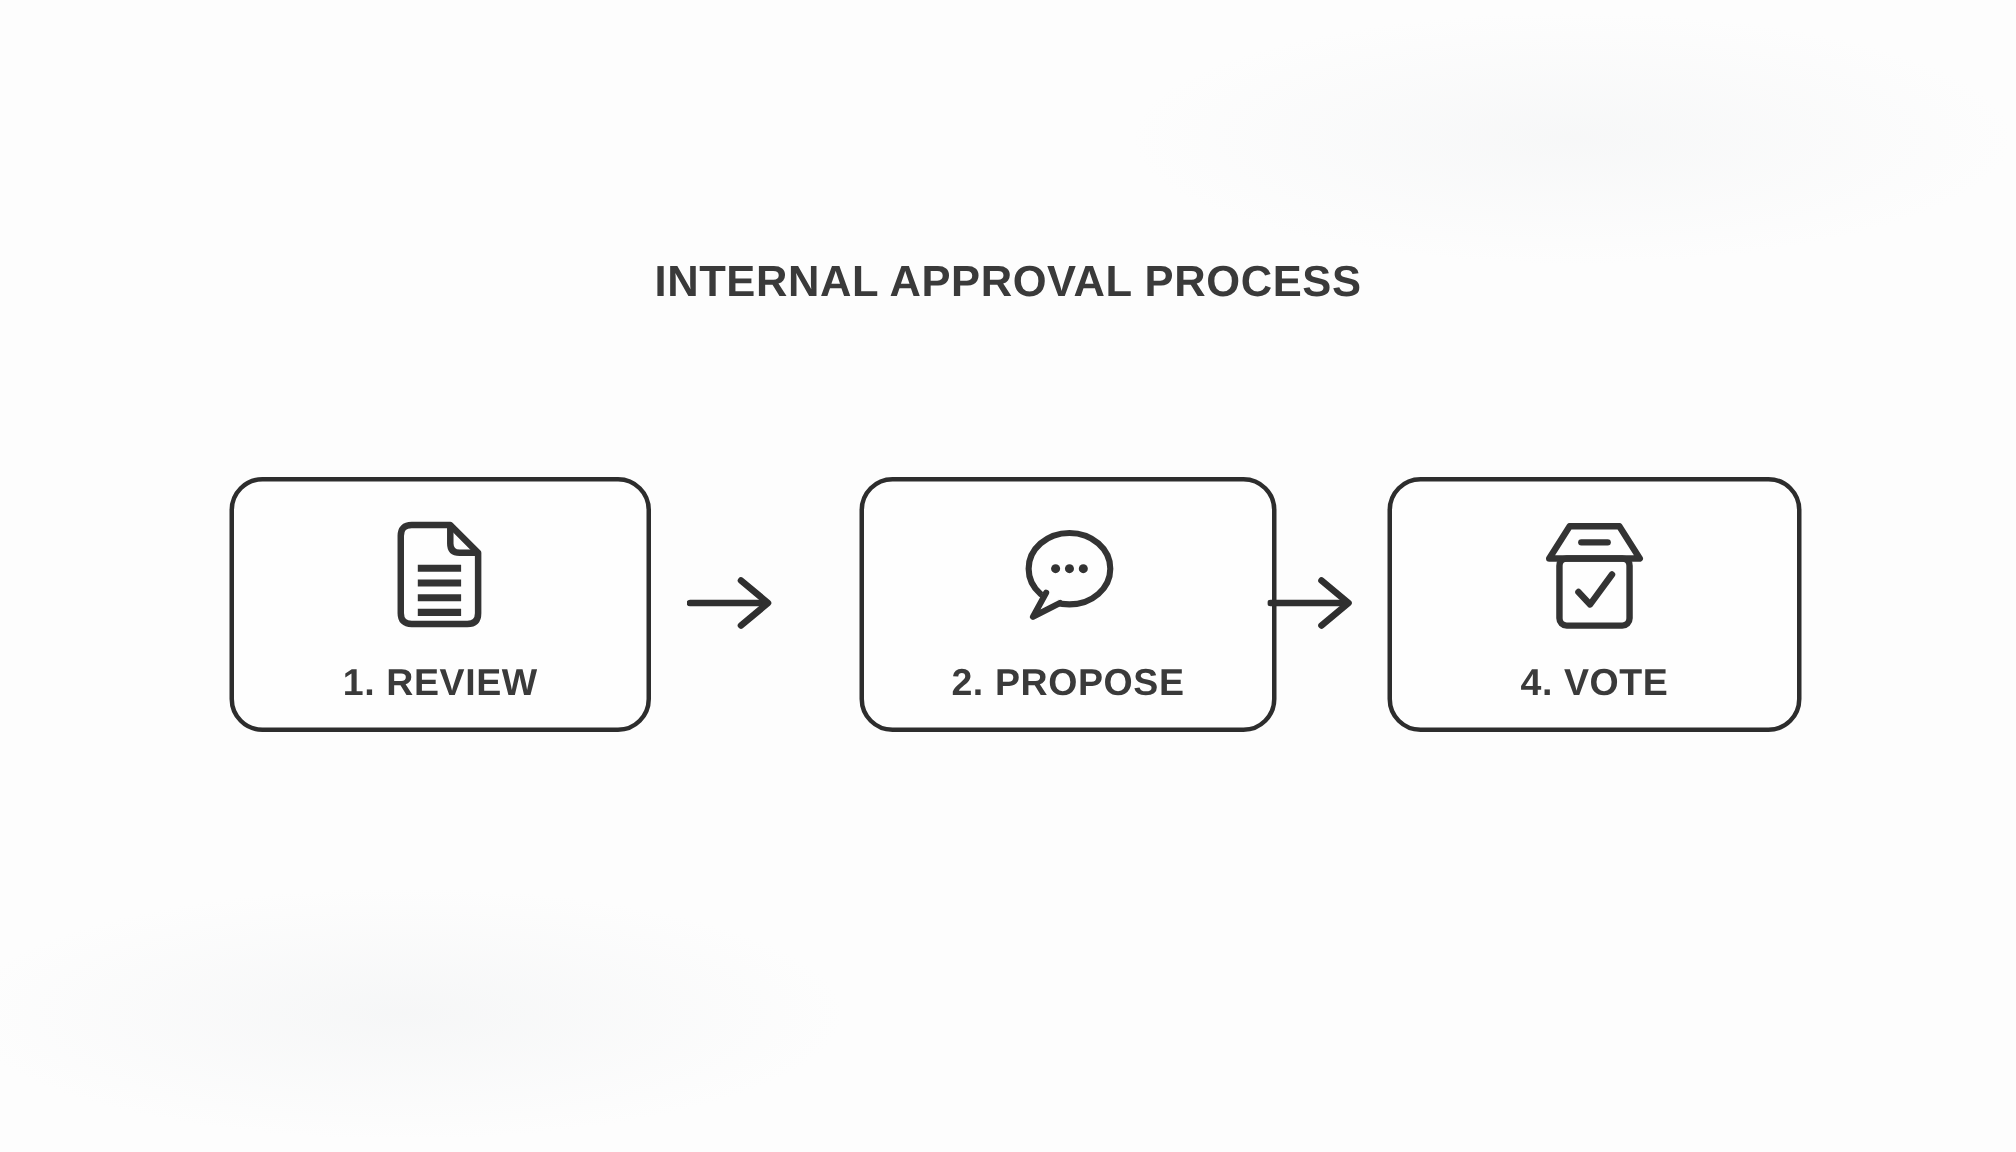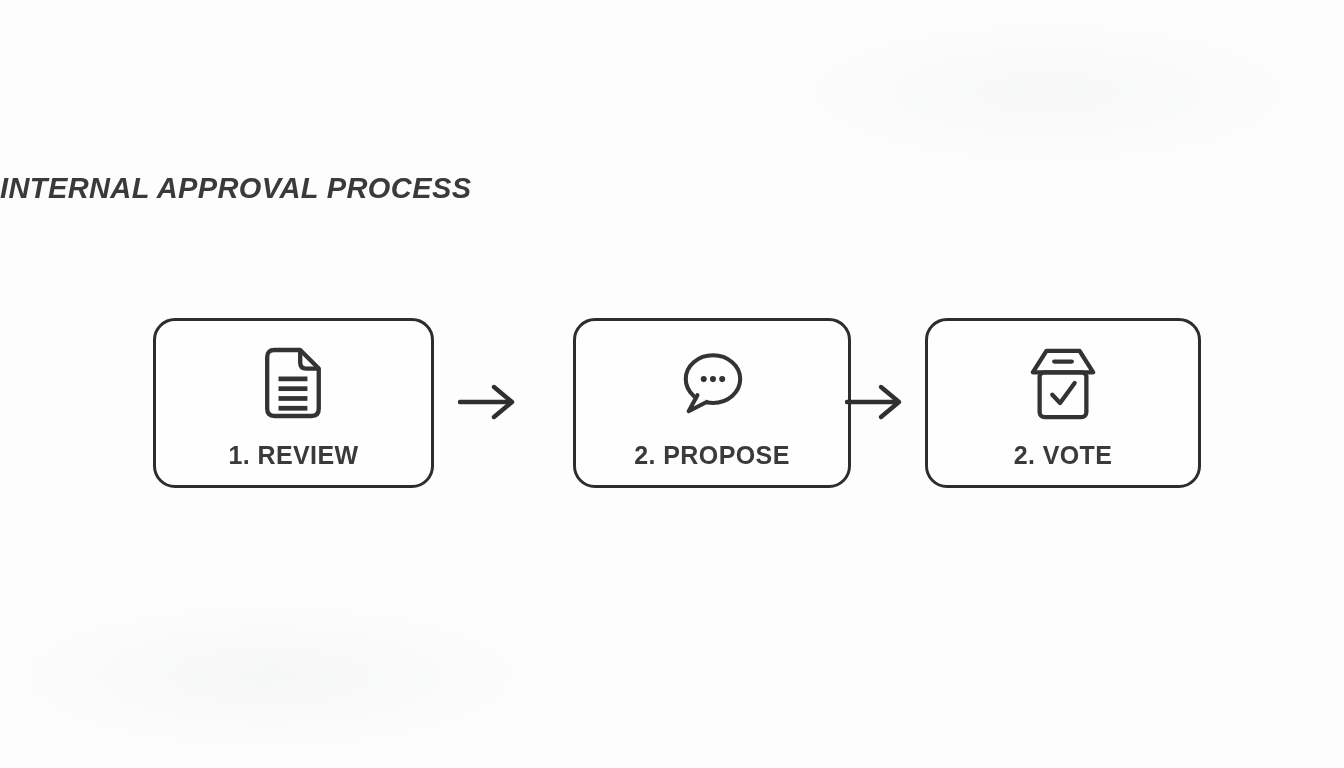--- a/index.html
+++ b/index.html
@@ -17,25 +17,25 @@
     background:
       radial-gradient(ellipse 420px 120px at 20% 88%, rgba(225,228,230,0.25), rgba(225,228,230,0) 70%),
       radial-gradient(ellipse 420px 120px at 78% 12%, rgba(225,228,230,0.22), rgba(225,228,230,0) 70%),
       #fdfdfd;
   }
   .diagram-title {
     position: absolute;
     top: 172px;
     left: 0;
     width: 100%;
+    text-align: center;
     font-size: 29px;
     font-weight: 700;
     letter-spacing: 0.4px;
     color: #3a3a3a;
-    font-style: italic;
   }
   .step-box {
     position: absolute;
     top: 318px;
     height: 170px;
     border: 3px solid #2d2d2d;
     border-radius: 22px;
     background: #fefefe;
     display: flex;
     flex-direction: column;
@@ -123,16 +123,16 @@
 
   <div class="step-box pos-3">
     <span class="step-icon">
       <svg width="74" height="78" viewBox="0 0 76 80" fill="none">
         <path d="M21 7 H55 L69 29 H7 Z" stroke="currentColor" stroke-width="4.4" stroke-linejoin="round"></path>
         <path d="M29 18 H47" stroke="currentColor" stroke-width="4.4" stroke-linecap="round"></path>
         <rect x="14" y="29" width="48" height="46" rx="5" stroke="currentColor" stroke-width="4.4"></rect>
         <path d="M27 52 L35 60.5 L50 40" stroke="currentColor" stroke-width="4.4" stroke-linecap="round" stroke-linejoin="round"></path>
       </svg>
     </span>
-    <span class="step-label">2. VOTE</span>
+    <span class="step-label">4. VOTE</span>
   </div>
 
 </div>
 
 </body></html>

